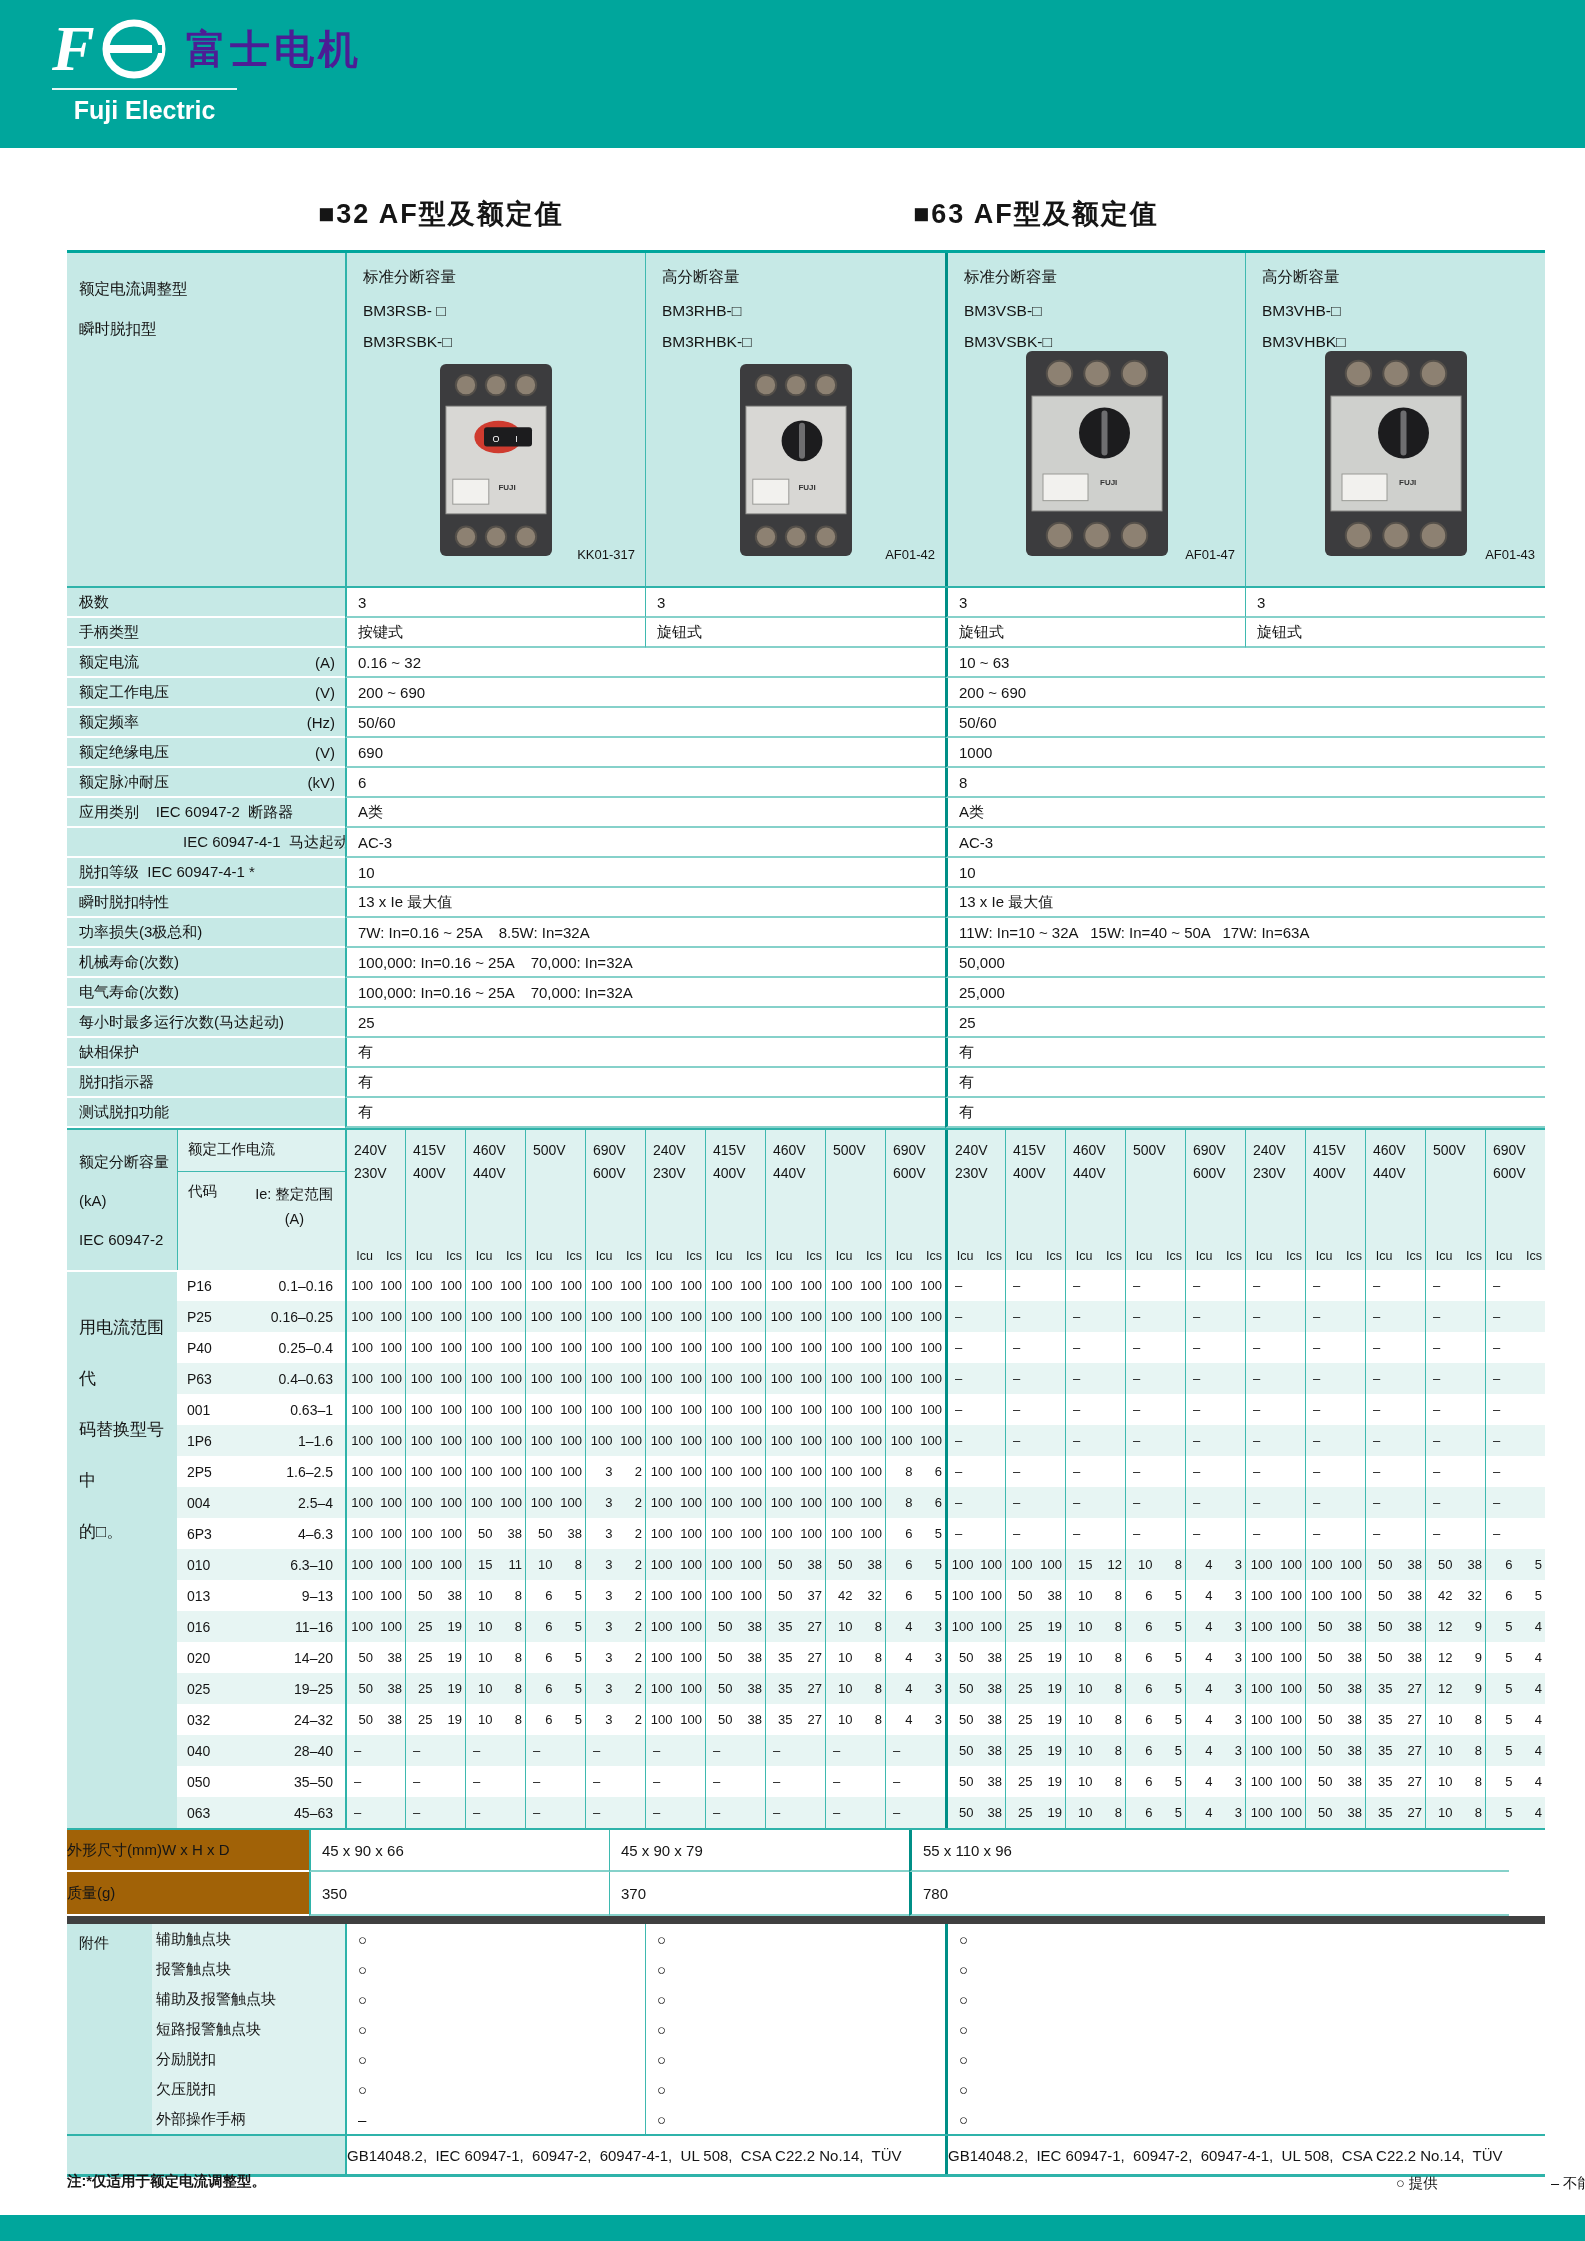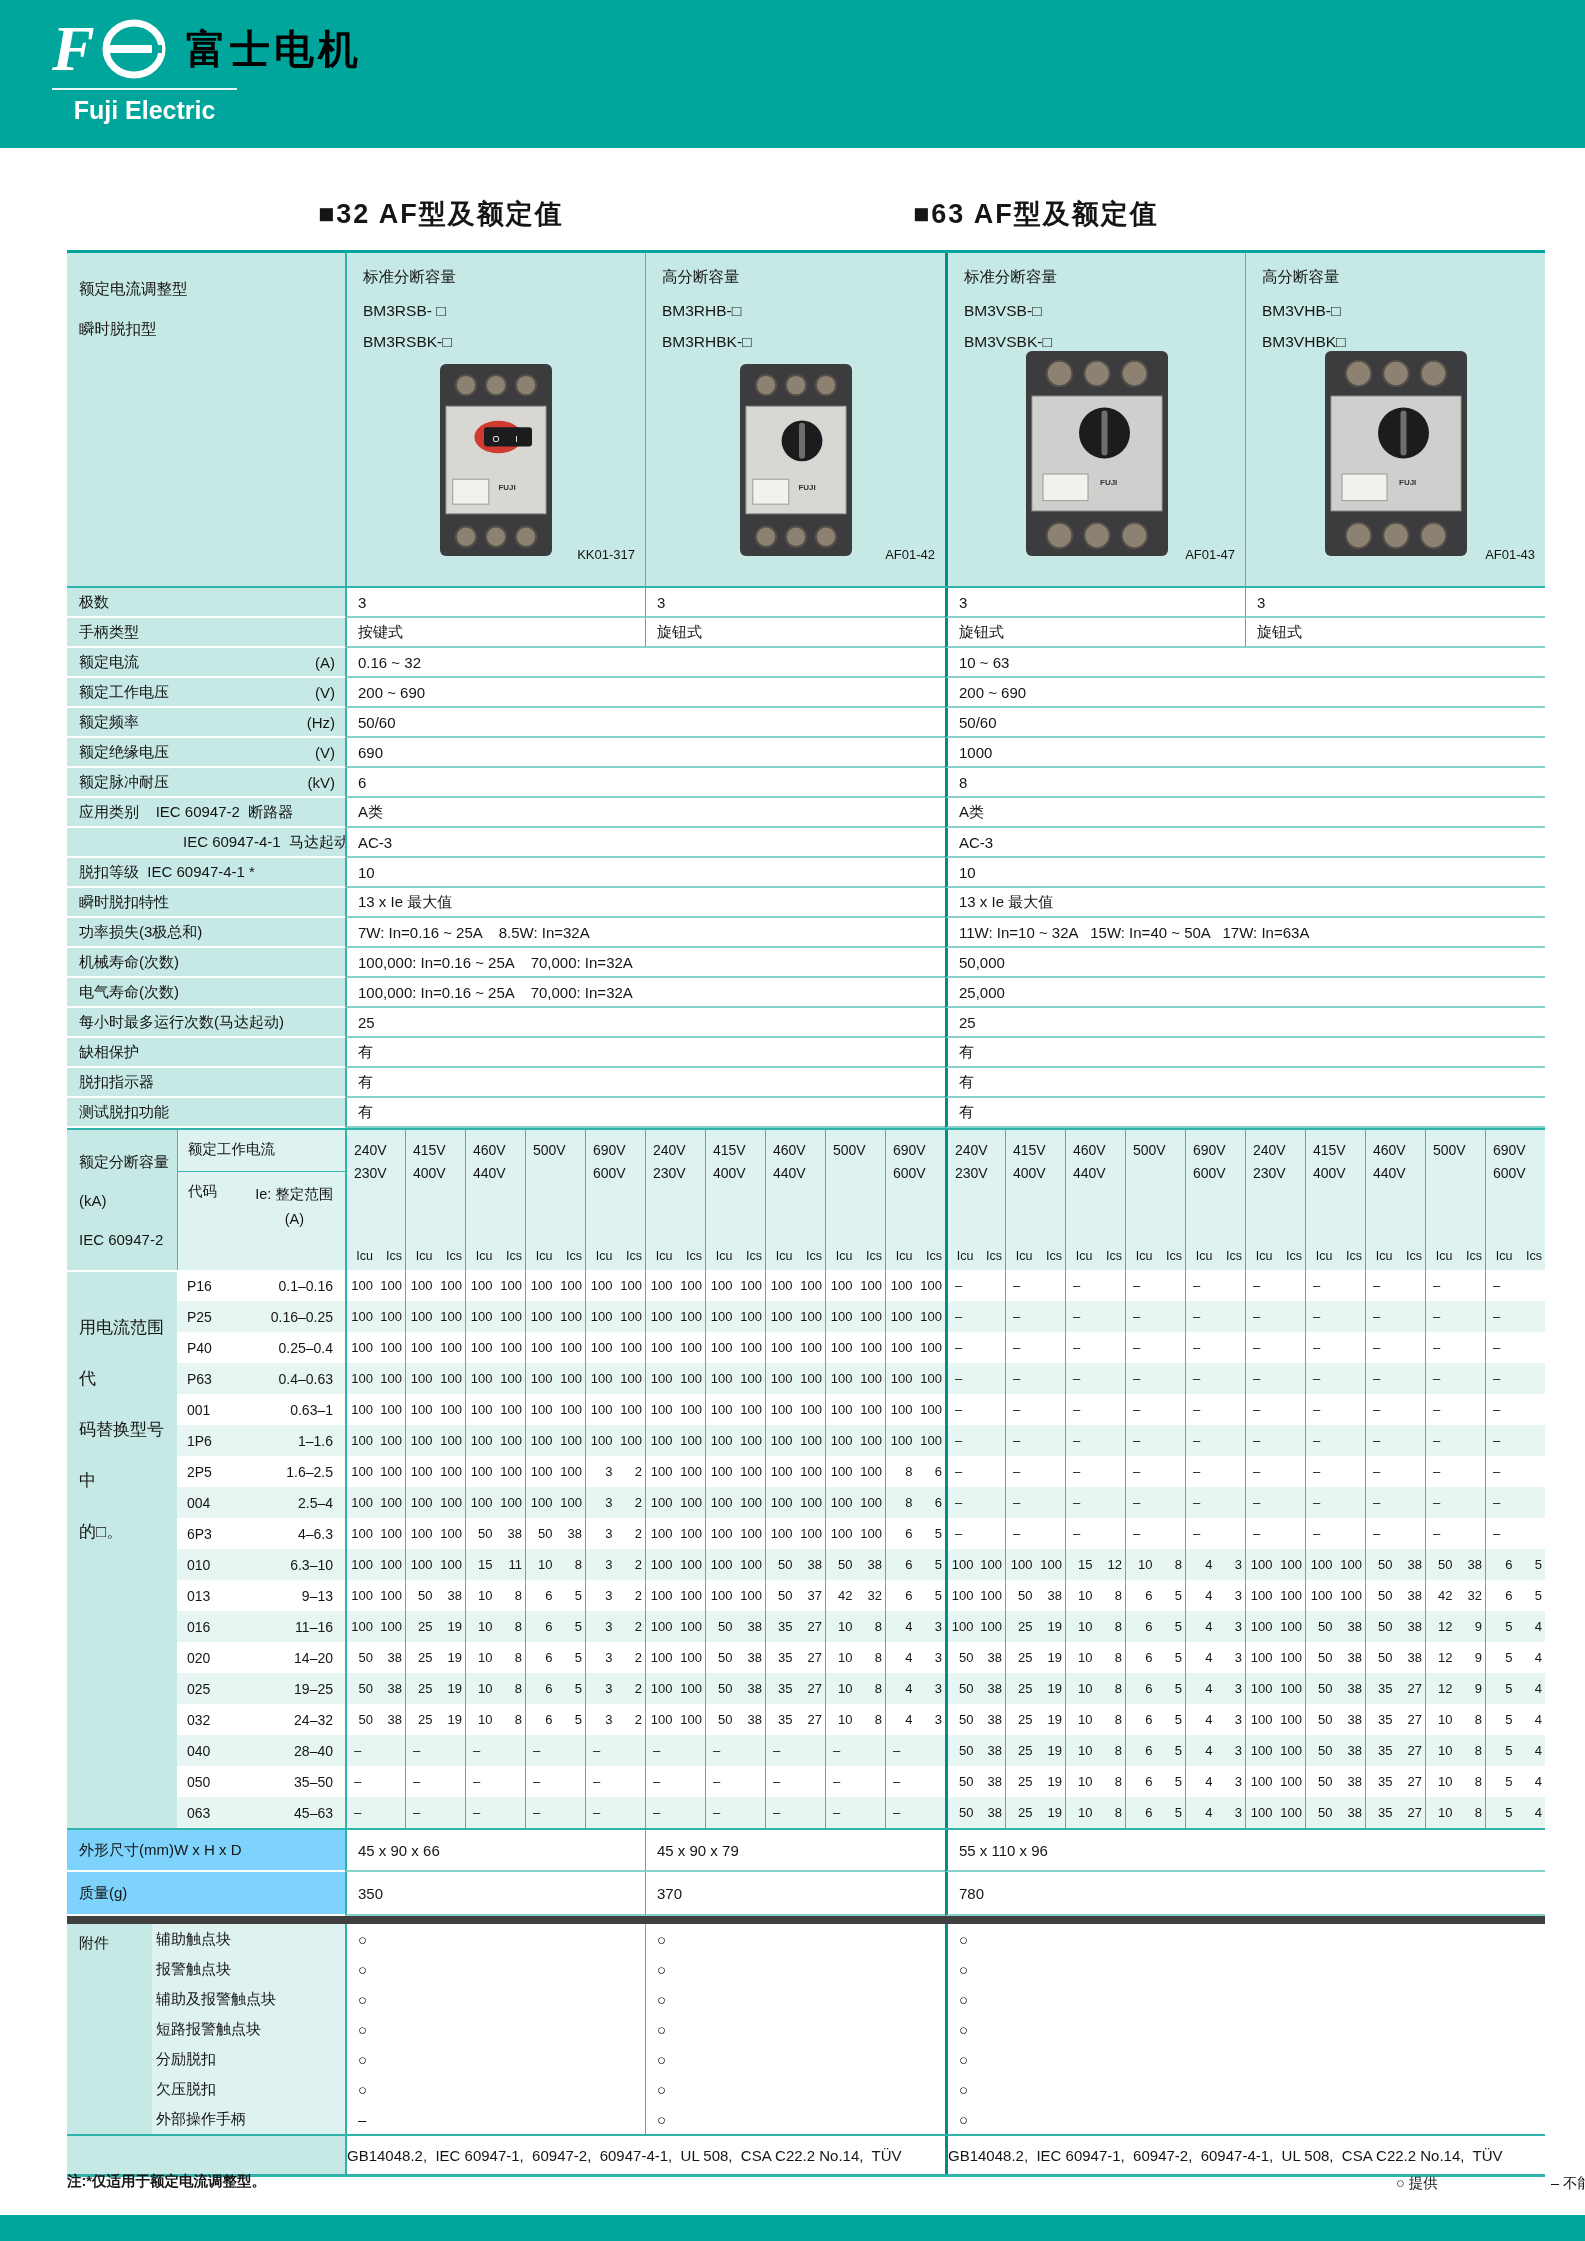--- a/index.html
+++ b/index.html
@@ -1,21 +1,21 @@
 <!DOCTYPE html>
 <html><head>
 <meta charset="utf-8">
 <style>
   *{box-sizing:border-box;margin:0;padding:0}
   body{width:1585px;height:2241px;position:relative;background:#fff;color:#151515;
        font-family:"Liberation Sans","DejaVu Sans",sans-serif;overflow:hidden}
   .banner{position:absolute;left:0;top:0;width:100%;height:148px;background:#00a69c}
   .logo{position:absolute;left:52px;top:18px}
   .logo-mark{display:flex;align-items:flex-start}
-  .logo-cn{color:#000000;font-size:40px;font-weight:bold;letter-spacing:4px;margin-left:14px;line-height:62px}
+  .logo-cn{color:#4c1d95;font-size:40px;font-weight:bold;letter-spacing:4px;margin-left:14px;line-height:62px}
   .logo-rule{width:185px;height:2px;background:#e8f7f5;margin-top:8px}
   .logo-en{color:#fff;font-size:25px;font-weight:bold;margin-top:6px;text-align:center;width:185px}
   .headings{position:absolute;top:196px;left:0;width:100%;height:42px;font-weight:bold;font-size:27px;letter-spacing:2px}
   .h32{position:absolute;left:318px;top:0}
   .h63{position:absolute;left:913px;top:0}
   .doc{position:absolute;top:250px;left:67px;width:1478px;border-top:3px solid #00a69c}
   
   .wL{width:278px}.w1{width:300px}.w2{width:600px}
   .bl1{border-left:1px solid #3fb9b0}.bl2{border-left:2px solid #2fb3aa}.bl3{border-left:3px solid #008f87}
   
@@ -52,21 +52,21 @@
   .bk-row{display:flex;height:31px;align-items:center}
   .bk-code{width:70px;padding-left:10px}
   .bk-range{width:98px;text-align:right;padding-right:12px}
   .vcell{width:60px;display:flex;align-self:stretch;align-items:center;font-size:13px}
   .vcell span{width:30px;text-align:right;padding-right:3px}
   .vdash{padding-left:7px}
   .zeb{background:#e7f5f3}
   .rowline{border-top:2px solid #2fb3aa}
   
   .dim-row{display:flex;height:44px;font-size:15px}
-  .dim-label{width:278px;background:#7dd3fc;display:flex;align-items:center;padding-left:12px;border-bottom:2px solid #fff}
+  .dim-label{width:242px;background:#a16207;display:flex;align-items:center;padding-left:0;border-bottom:2px solid #fff}
   .dim-val{background:#fff;border-bottom:2px solid #86d1ca;display:flex;align-items:center;padding-left:11px}
   
   .acc{display:flex;border-top:8px solid #404040}
   .acc-label{width:85px;background:#c6e9e6;padding:10px 0 0 12px;font-size:15px}
   .acc-rows{flex:1}
   .acc-row{display:flex;height:30px;font-size:15px}
   .acc-name{width:193px;background:#def2f0;display:flex;align-items:center;padding-left:4px}
   .acc-val{background:#fff;display:flex;align-items:center;padding-left:11px;font-size:15px}
   
   .std-row{display:flex;height:43px;font-size:15px;border-top:2px solid #2fb3aa;border-bottom:3px solid #2fb3aa}

